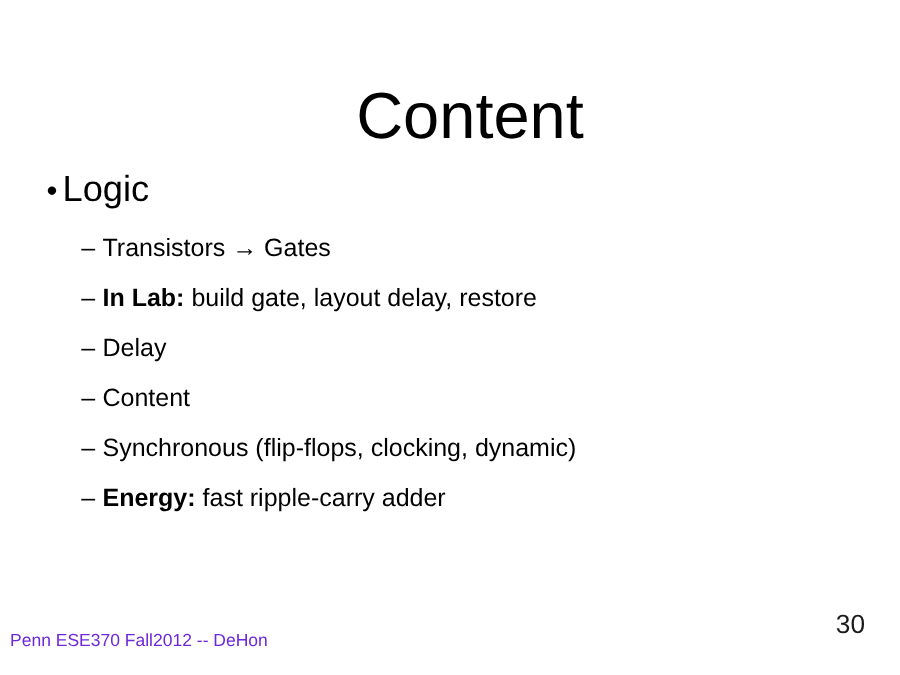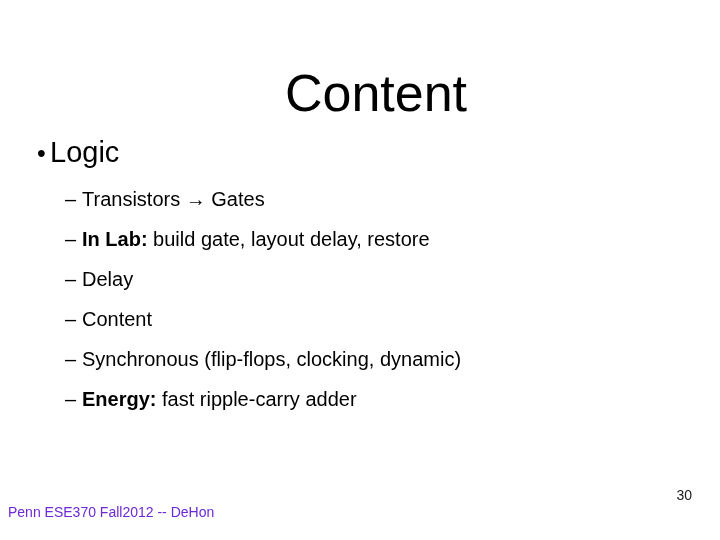--- a/index.html
+++ b/index.html
@@ -62,21 +62,21 @@
     top: 505px;
     font-size: 14px;
     line-height: 1.1;
     color: #cf9054;
     white-space: nowrap;
   }
   .page-number {
     position: absolute;
     top: 488px;
     right: 28px;
-    font-size: 14px;
+    font-size: 21px;
     line-height: 1.1;
     color: #1a1a1a;
     text-align: center;
   }
 </style>
 </head>
 <body>
 
 <div class="slide">
 

